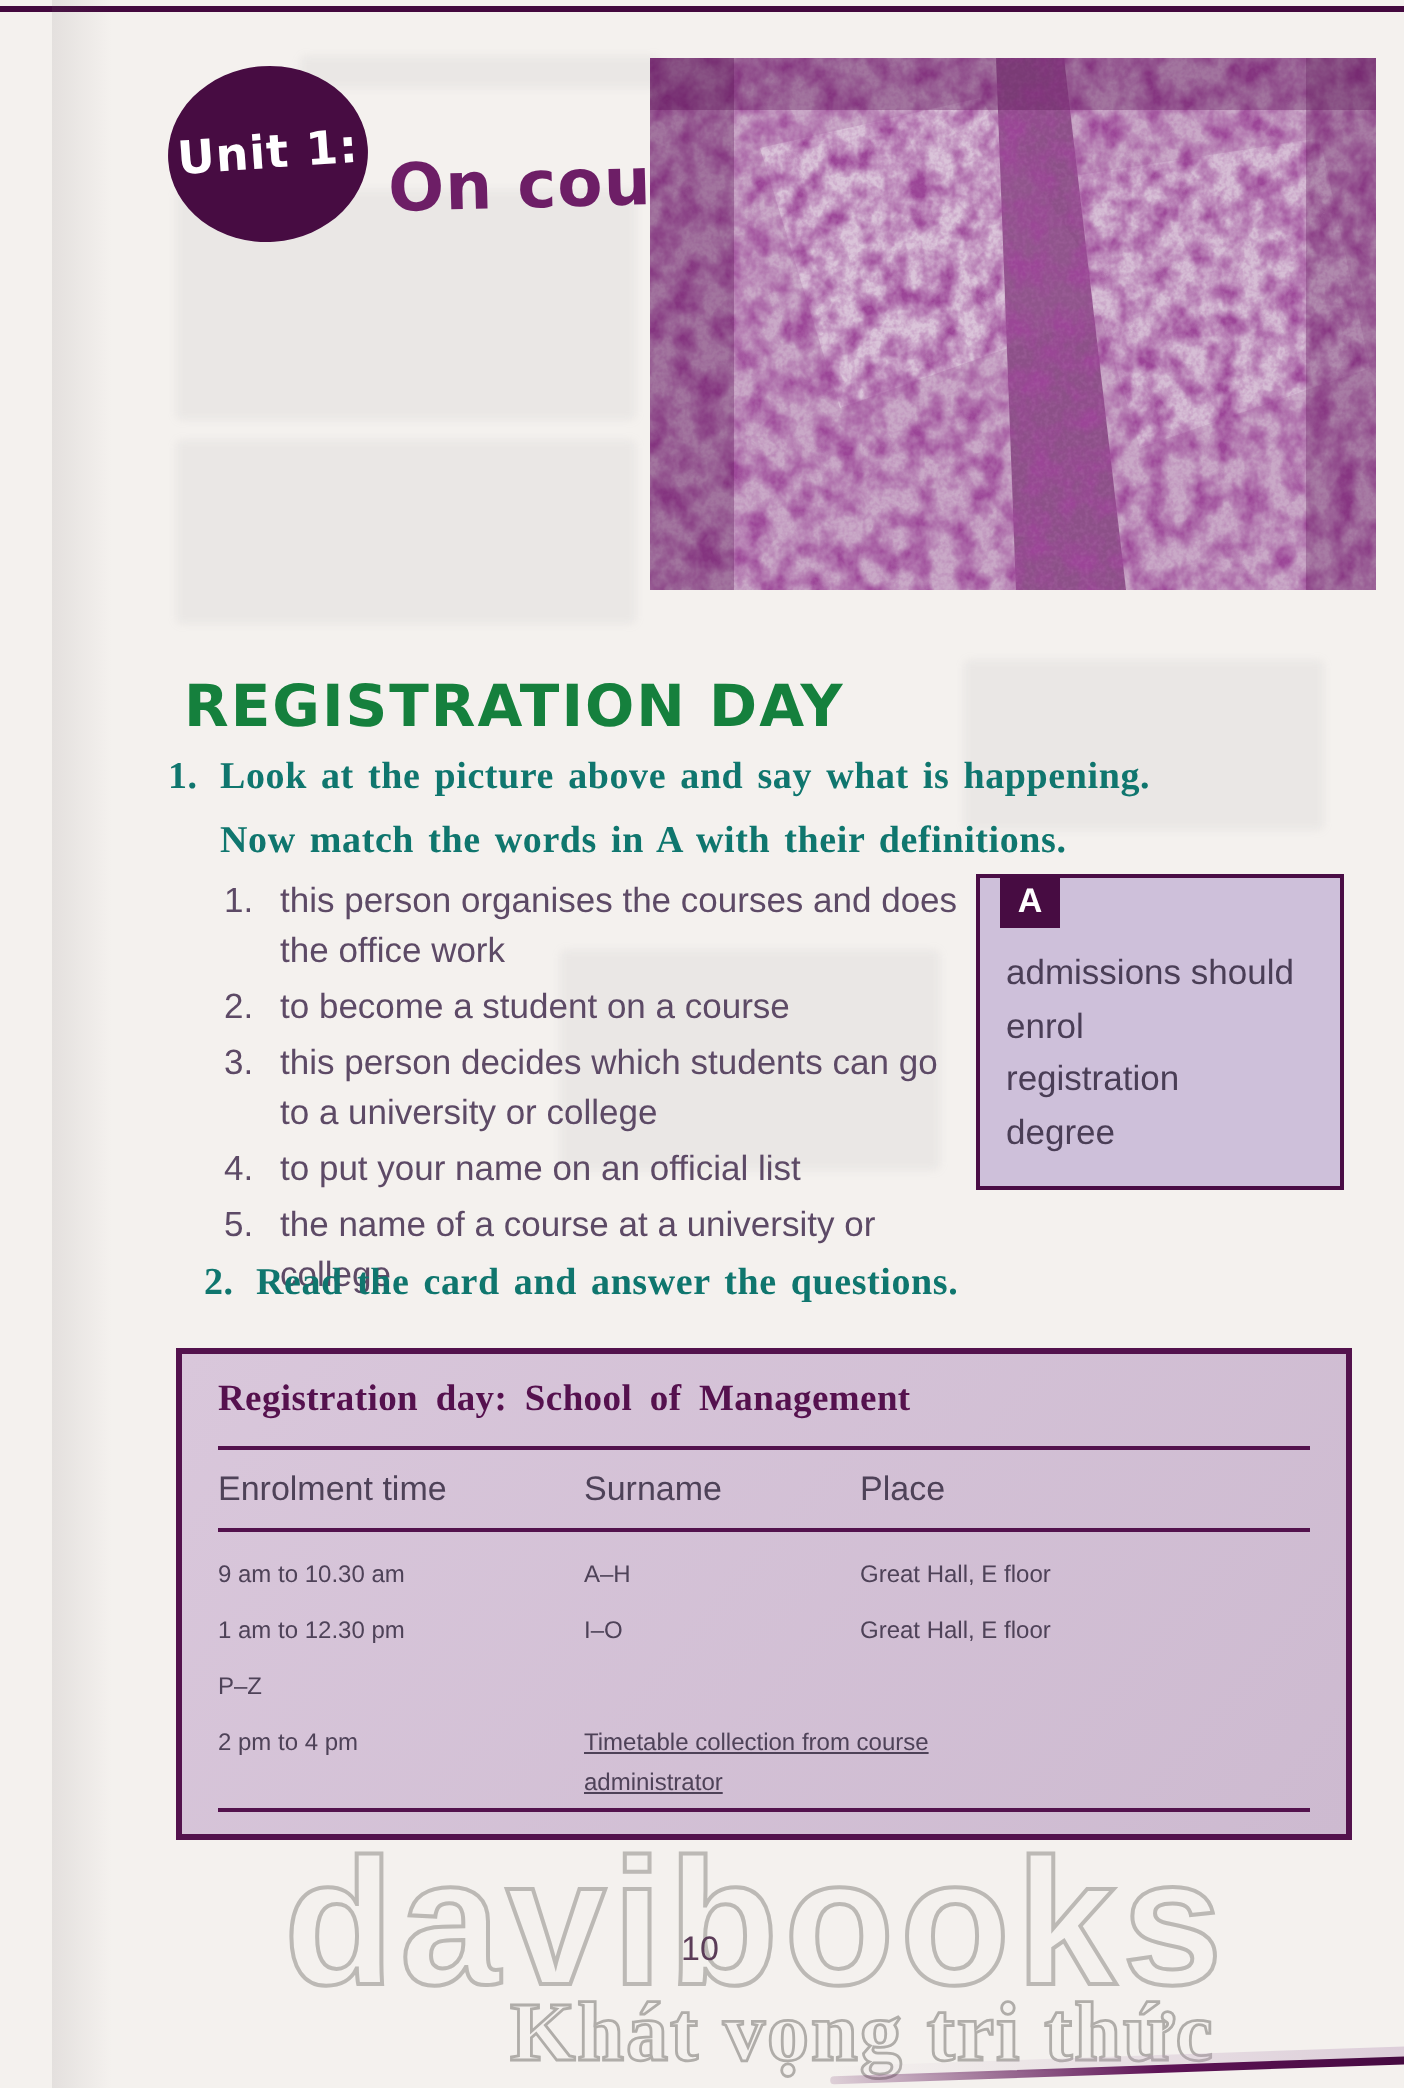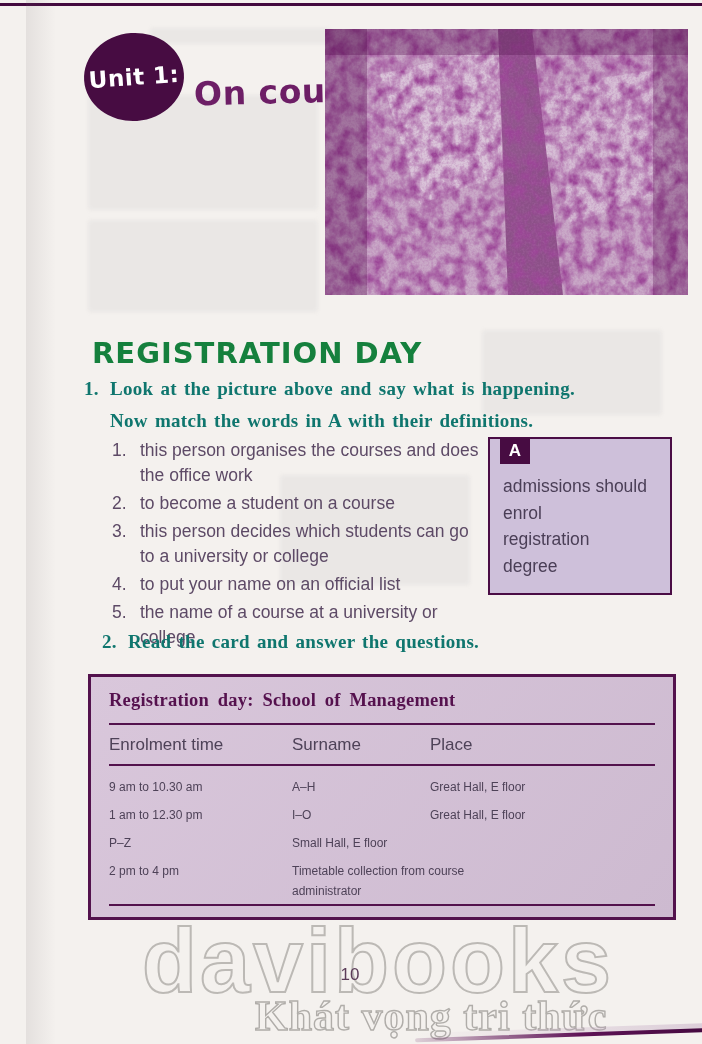--- a/index.html
+++ b/index.html
@@ -69,21 +69,21 @@
   .card-title{margin-top:13px;font-family:"Liberation Serif",serif;font-weight:bold;
     font-size:18.5px;color:#55114e;word-spacing:4px;letter-spacing:.2px;}
   .card hr{border:none;height:2px;background:#53124d;margin:0;}
   .hr1{margin-top:12px!important;}
   .cols{display:grid;grid-template-columns:183px 138px 1fr;margin-top:10px;
     font-size:17px;color:#4e4258;}
   .hr2{margin-top:9px!important;}
   .rows{margin-top:7px;}
   .row{display:grid;grid-template-columns:183px 138px 1fr;line-height:28px;
     font-size:12px;color:#4e4258;}
-  .row .wide{grid-column:2/4;max-width:218px;line-height:20px;padding-top:4px;}
+  .row .wide{grid-column:2/4;max-width:218px;line-height:20px;padding-top:4px;text-decoration:underline;}
   .hr3{margin-top:3px!important;}
   .note{margin:11px 2px 0;font-style:italic;font-size:16.5px;line-height:25px;color:#55465f;}
   .note-line{text-align:justify;text-align-last:justify;}
 
   
   .page-number{position:absolute;left:330px;top:965px;width:40px;text-align:center;
     font-size:17px;color:#5b3c58;}
   .wm-brand{position:absolute;left:142px;top:916px;opacity:.85;}
   .wm-slogan{position:absolute;left:255px;top:990px;opacity:.9;}
   .wm-brand text{font-family:"Liberation Sans",sans-serif;font-weight:bold;font-size:90px;
@@ -197,21 +197,20 @@
       <span>A–H</span>
       <span>Great Hall, E floor</span>
     </div>
     <div class="row">
       <span>1 am to 12.30 pm</span>
       <span>I–O</span>
       <span>Great Hall, E floor</span>
     </div>
     <div class="row">
       <span>P–Z</span>
-      <span>Small Hall, E floor</span>
     </div>
     <div class="row">
       <span>2 pm to 4 pm</span>
       <span class="wide">Timetable collection from course administrator</span>
     </div>
   </div>
   <hr class="hr3">
 </div>
 
 <svg class="wm-brand" width="545" height="100">

